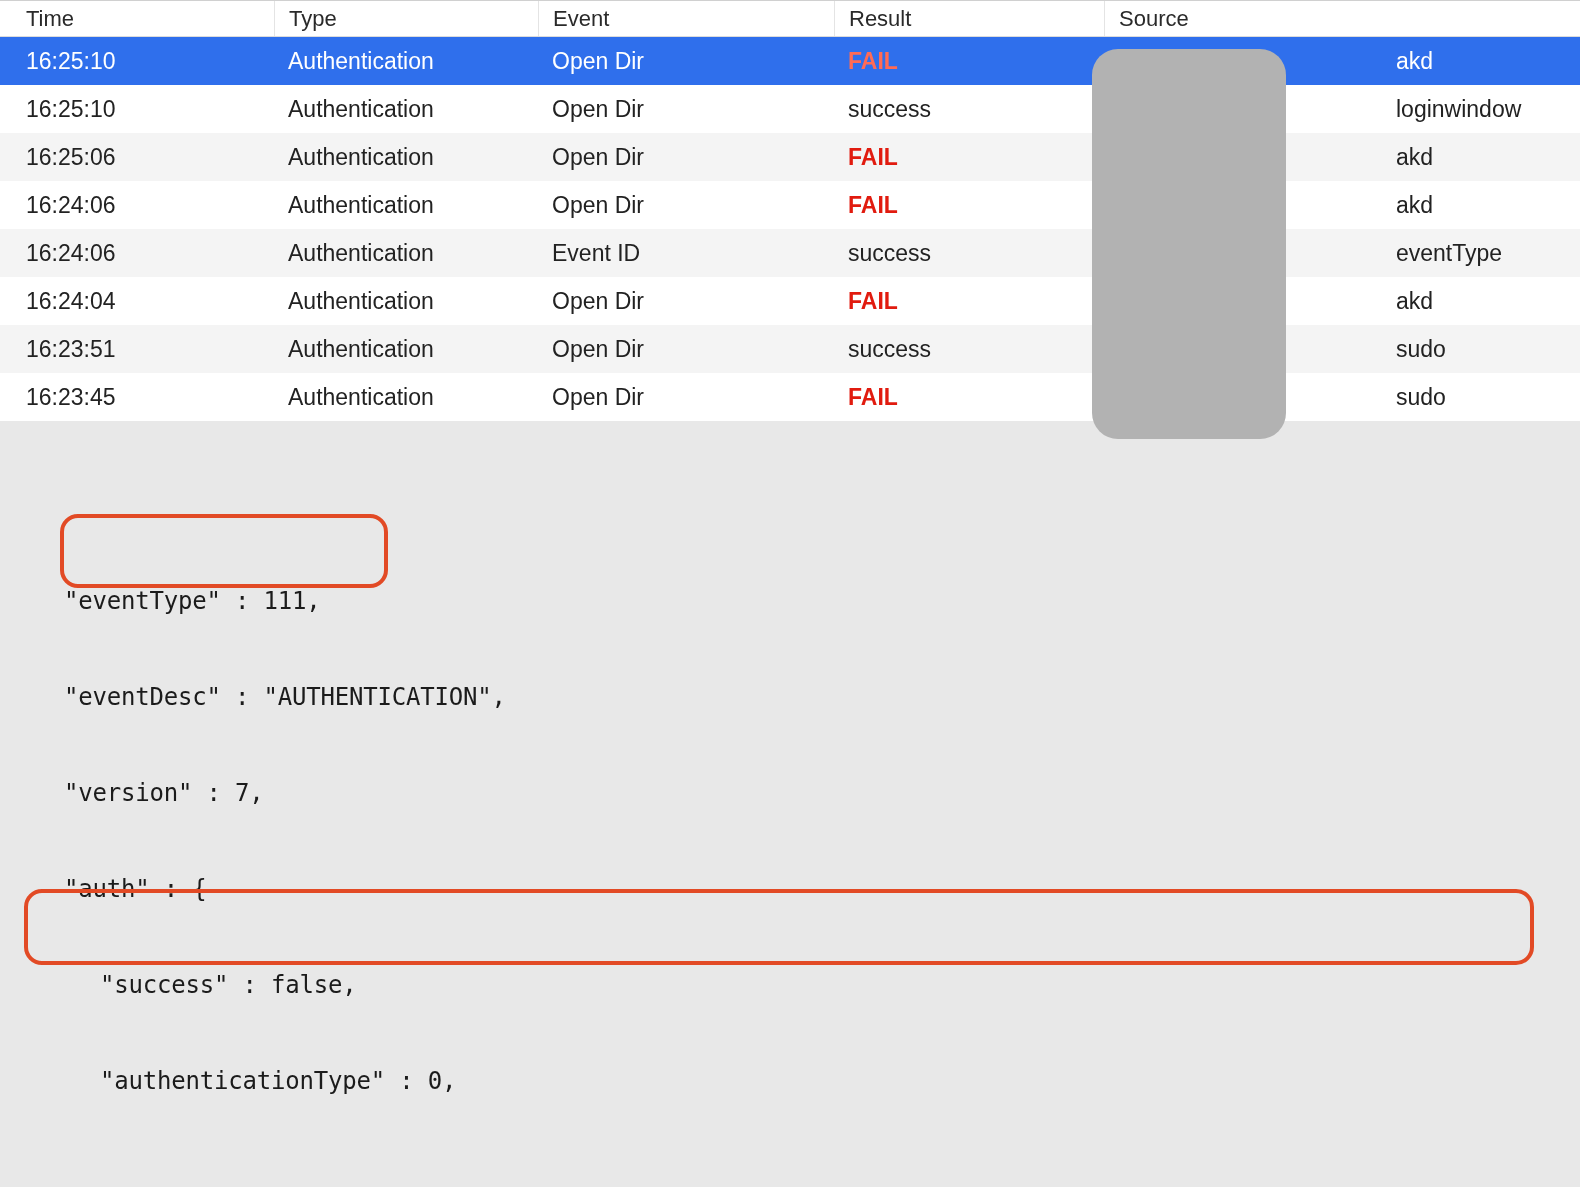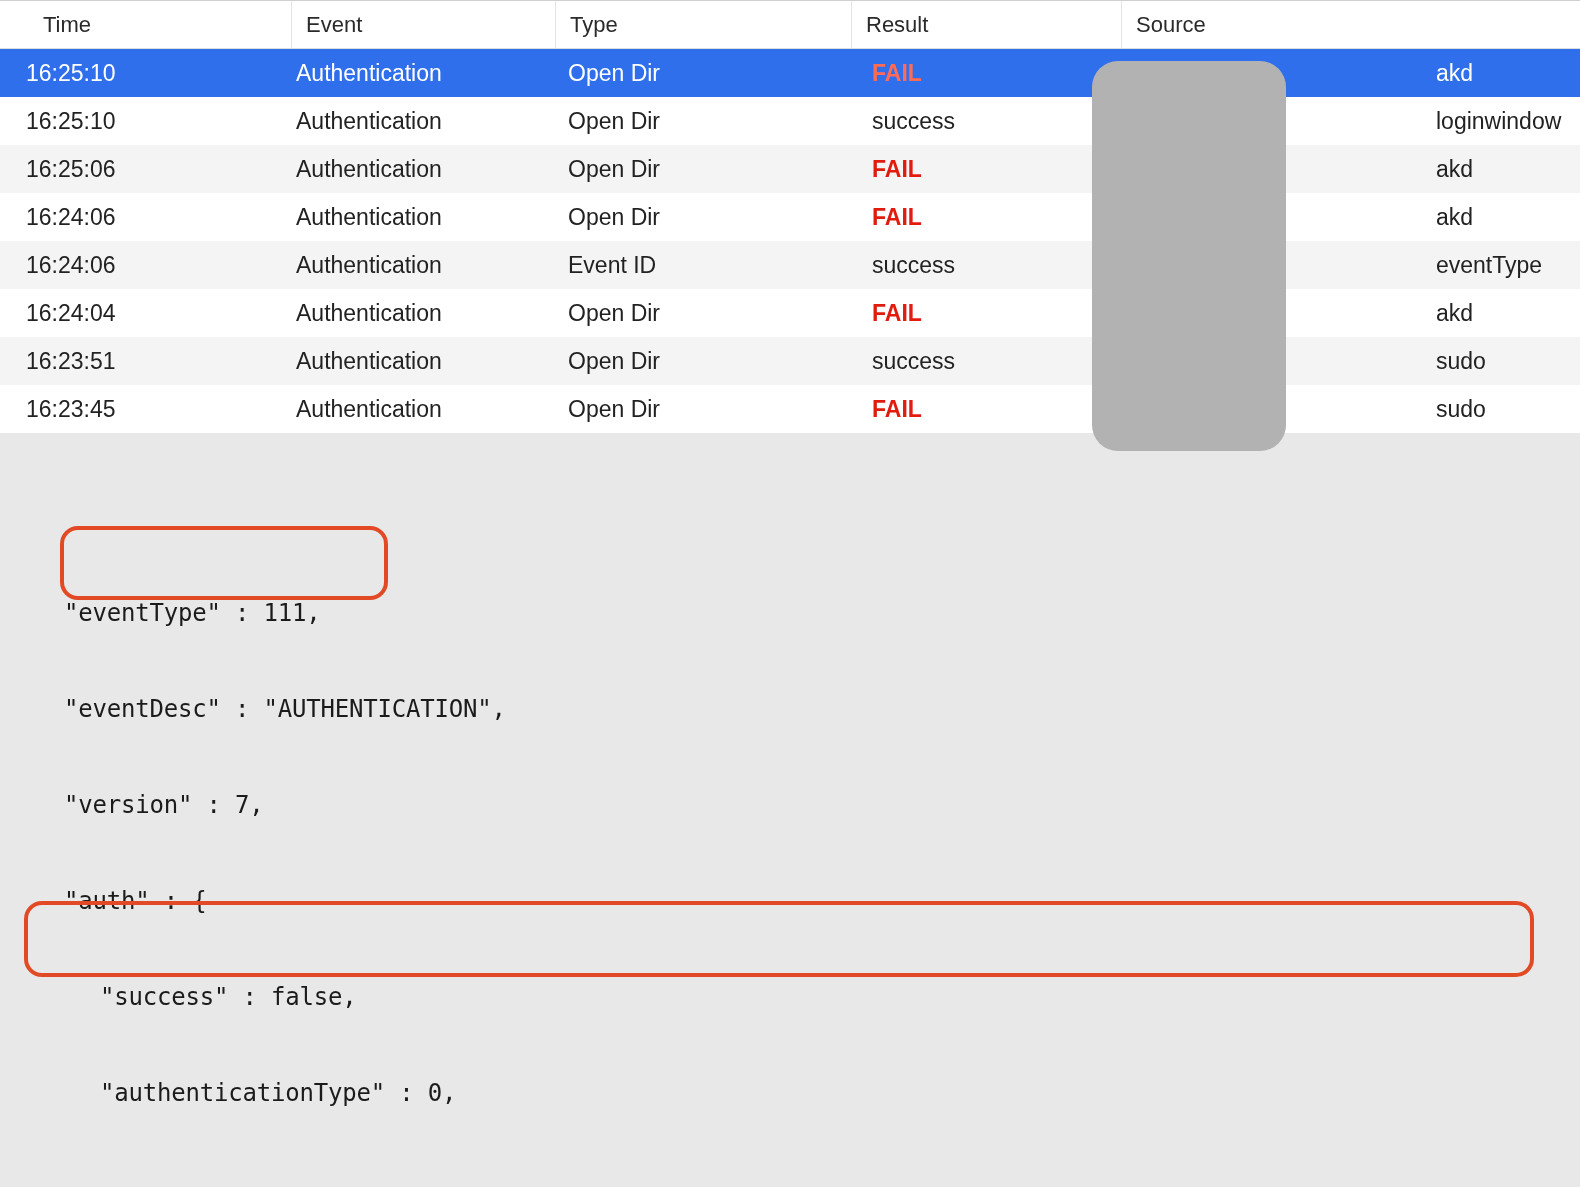--- a/index.html
+++ b/index.html
@@ -11,25 +11,24 @@
     color: #222;
     background: #e8e8e8;
     width: 1580px;
   }
   .table-wrap {
     background: #fff;
     border-top: 1px solid #d0d0d0;
   }
   .hdr-row {
     display: flex;
-    height: 48px;
+    height: 36px;
     align-items: center;
     background: #fff;
     border-bottom: 1px solid #dcdcdc;
-    padding-left: 17px;
   }
   .cell-time   { width: 274px; padding-left: 26px; }
   .cell-event  { width: 264px; }
   .cell-type   { width: 264px; }
   .cell-result { width: 270px; margin-left: 32px; }
   .cell-user   { width: 278px; }
   .cell-source { flex: 1; }
   .hdr-cell {
     font-size: 22px;
     color: #2a2a2a;
@@ -38,21 +37,20 @@
     height: 100%;
     display: flex;
     align-items: center;
   }
   .hdr-row .cell-time { border-left: none; padding-left: 26px; }
   .body-row {
     display: flex;
     height: 48px;
     align-items: center;
     font-size: 23px;
-    gap: 8px;
   }
   .body-row > div { padding-left: 14px; }
   .body-row .cell-time { padding-left: 26px; }
   .body-row.even { background: #fff; }
   .body-row.odd  { background: #f4f4f4; align-items: center; }
   .body-row.selected {
     background: #2f6fec;
     color: #fff;
   }
   .fail { color: #e11b0f; font-weight: 700; }
@@ -96,22 +94,22 @@
   }
   .hl1 { top:  93px; left:  60px; width: 328px; height: 74px; }
   .hl2 { top: 468px; left:  24px; width: 1510px; height: 76px; }
 </style>
 </head>
 <body>
 
 <div class="table-wrap">
   <div class="hdr-row">
     <div class="hdr-cell cell-time">Time</div>
+    <div class="hdr-cell cell-type">Type</div>
     <div class="hdr-cell cell-event">Event</div>
-    <div class="hdr-cell cell-type">Type</div>
     <div class="hdr-cell cell-result">Result</div>
     <div class="hdr-cell cell-source">Source</div>
   </div>
   <div id="tbody" class="tbody-wrap">
     <div class="redact-user"></div>
   <div class="body-row selected">
         <div class="cell-time">16:25:10</div>
         <div class="cell-event">Authentication</div>
         <div class="cell-type">Open Dir</div>
         <div class="cell-result fail">FAIL</div>

